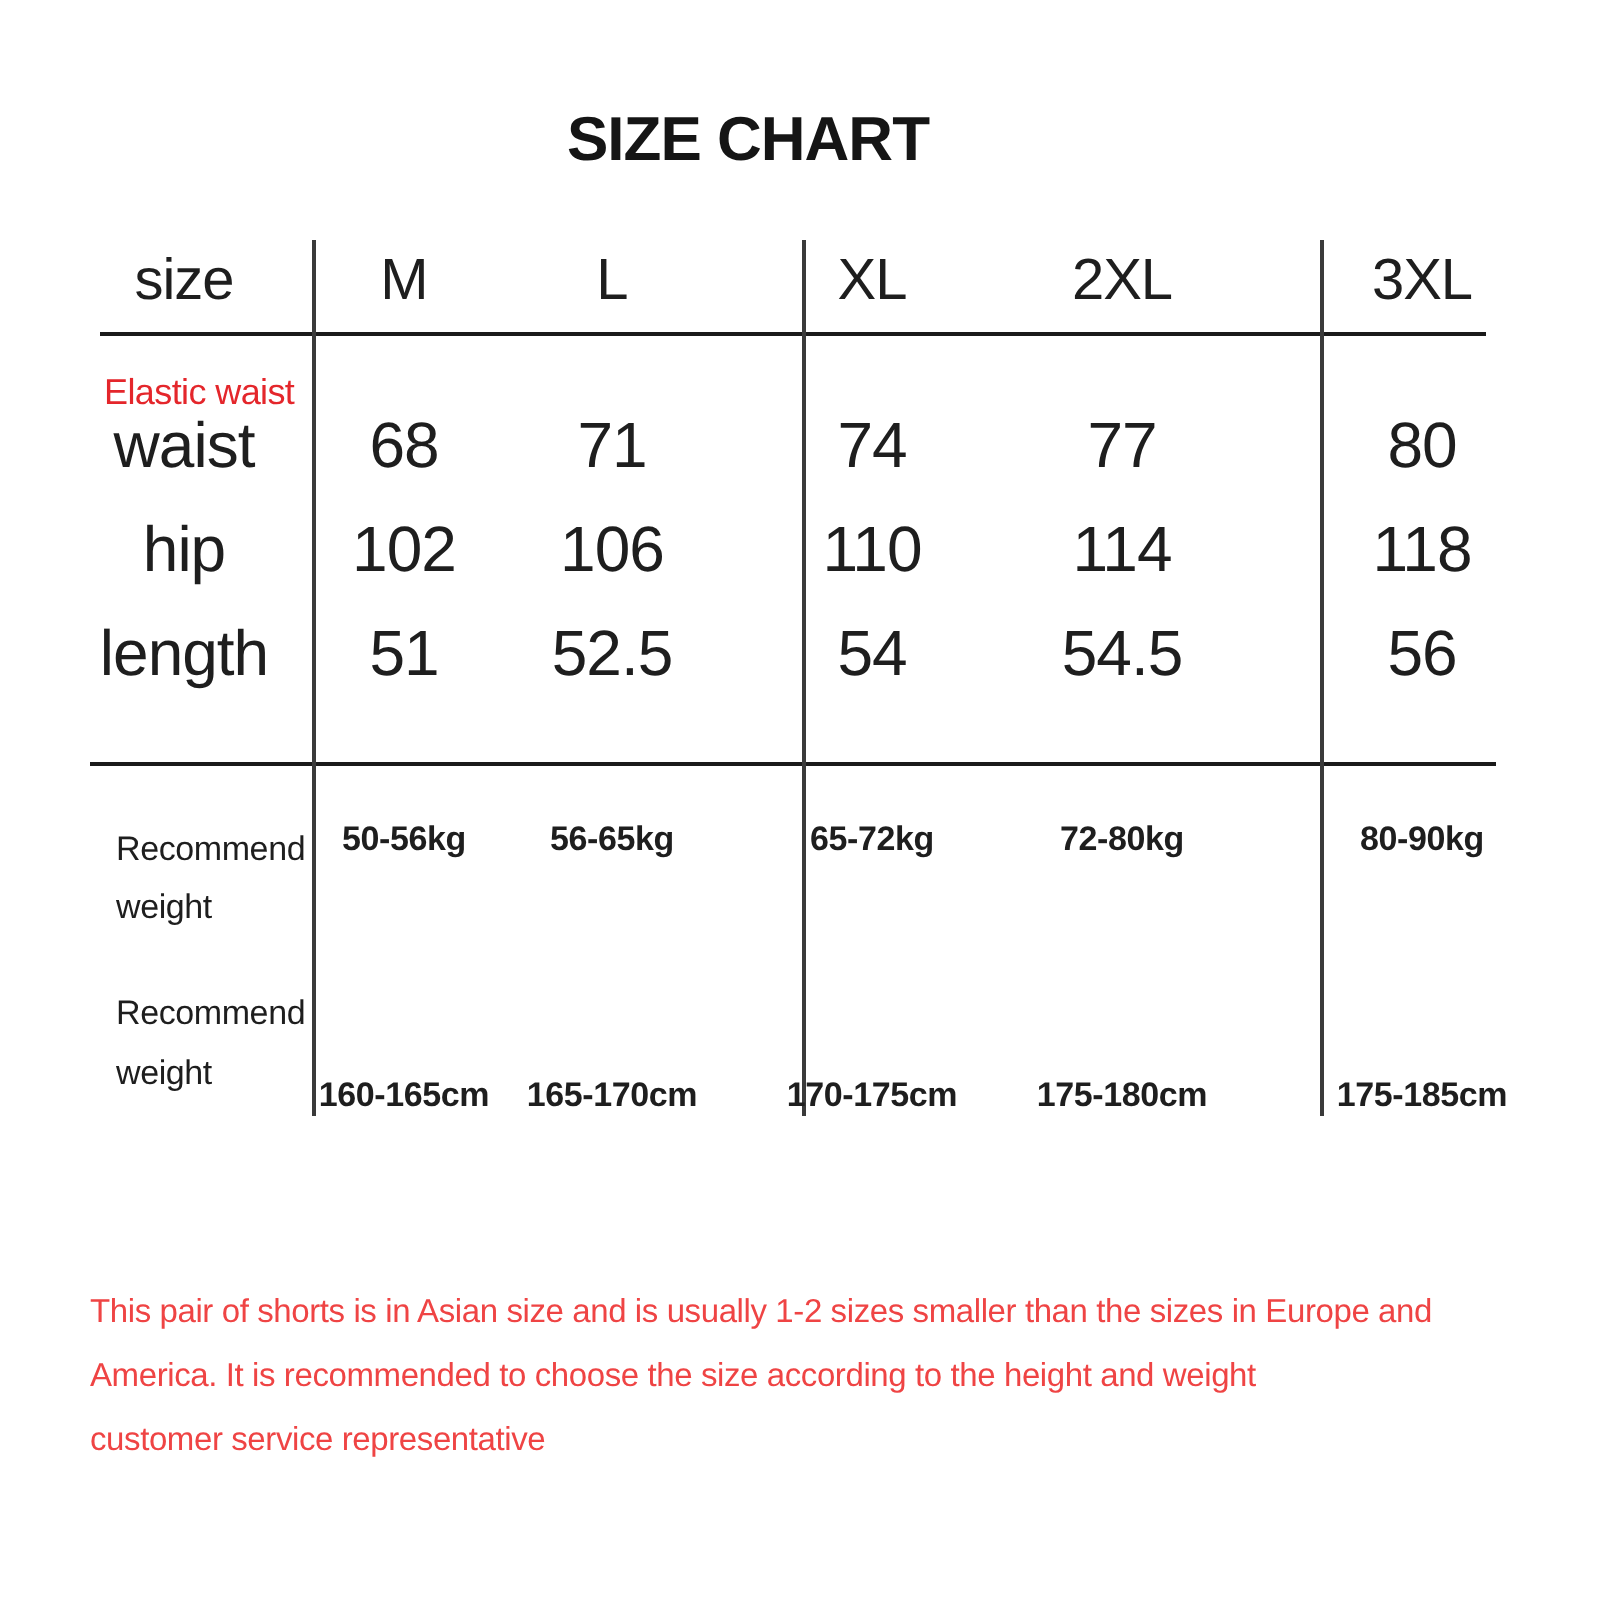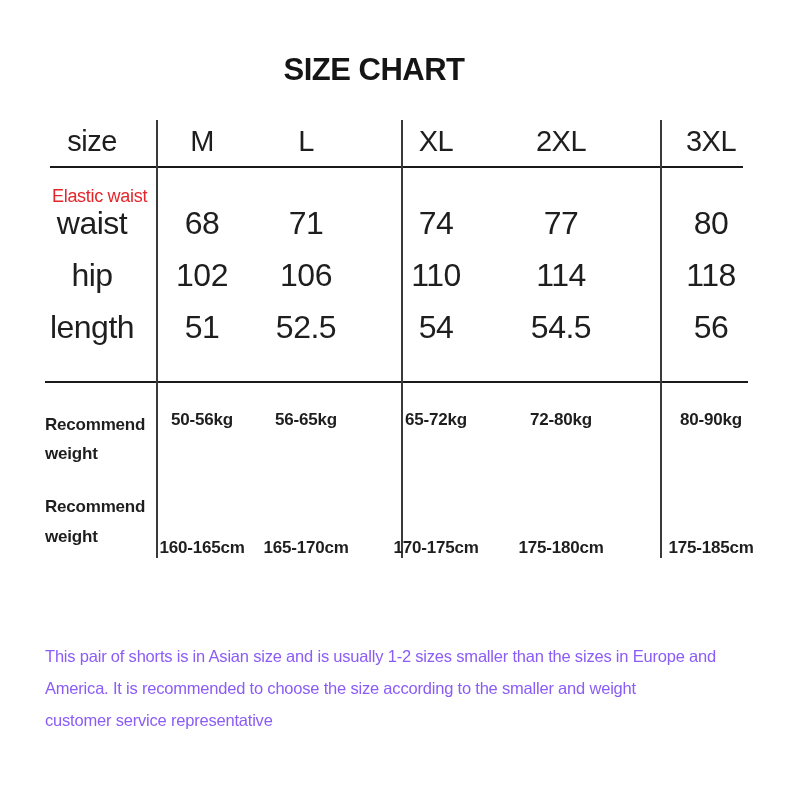--- a/index.html
+++ b/index.html
@@ -18,39 +18,39 @@
   .c0{left:92px}.c1{left:202px}.c2{left:306px}.c3{left:436px}.c4{left:561px}.c5{left:711px}
   .r-head{top:141px;font-size:29px}
   .r-waist{top:223px}.r-hip{top:275px}.r-length{top:327px}
   .r-kg{top:420px}.r-cm{top:548px}
   .small{font-size:17px;font-weight:600;letter-spacing:-0.2px}
   .elastic{
     position:absolute;left:52px;top:186px;font-size:18px;font-weight:normal;
     color:#e4262b;letter-spacing:-0.3px;white-space:nowrap;
   }
   .rec{
-    position:absolute;left:45px;font-size:17px;font-weight:700;
+    position:absolute;left:58px;font-size:17px;font-weight:400;
     color:#1e1e1e;line-height:29px;letter-spacing:-0.2px;
   }
   #rec-kg{top:410px}
   #rec-cm{top:492px;line-height:30px}
   .hline{position:absolute;height:2px;background:#1a1a1a}
   #hline-top{left:50px;top:166px;width:693px}
   #hline-mid{left:45px;top:381px;width:703px}
   .vline{position:absolute;width:1.5px;top:120px;height:438px;background:#3a3a3a}
   #vline-1{left:156px}
   #vline-2{left:401px}
   #vline-3{left:660px}
   .note{
     position:absolute;top:592px;left:0;width:772px;text-align:center;
     font-size:18px;font-weight:600;color:#3d3d3f;letter-spacing:-0.3px;white-space:nowrap;
   }
   .para{
     position:absolute;top:640px;left:45px;font-size:16.5px;font-weight:500;
-    color:#8b5cf6;line-height:32px;letter-spacing:-0.2px;
+    color:#ef4444;line-height:32px;letter-spacing:-0.2px;
   }
   .para div{white-space:nowrap}
 </style>
 </head>
 <body>
 
 <div id="stage">
 
   <div class="title">SIZE CHART</div>
 
@@ -106,17 +106,17 @@
   </div>
   <div class="cell c1 r-cm small">160-165cm</div>
   <div class="cell c2 r-cm small">165-170cm</div>
   <div class="cell c3 r-cm small">170-175cm</div>
   <div class="cell c4 r-cm small">175-180cm</div>
   <div class="cell c5 r-cm small">175-185cm</div>
 
 
   <div class="para">
     <div>This pair of shorts is in Asian size and is usually 1-2 sizes smaller than the sizes in Europe and</div>
-    <div>America. It is recommended to choose the size according to the smaller and weight</div>
+    <div>America. It is recommended to choose the size according to the height and weight</div>
     <div>customer service representative</div>
   </div>
 
 </div>
 
 </body></html>

